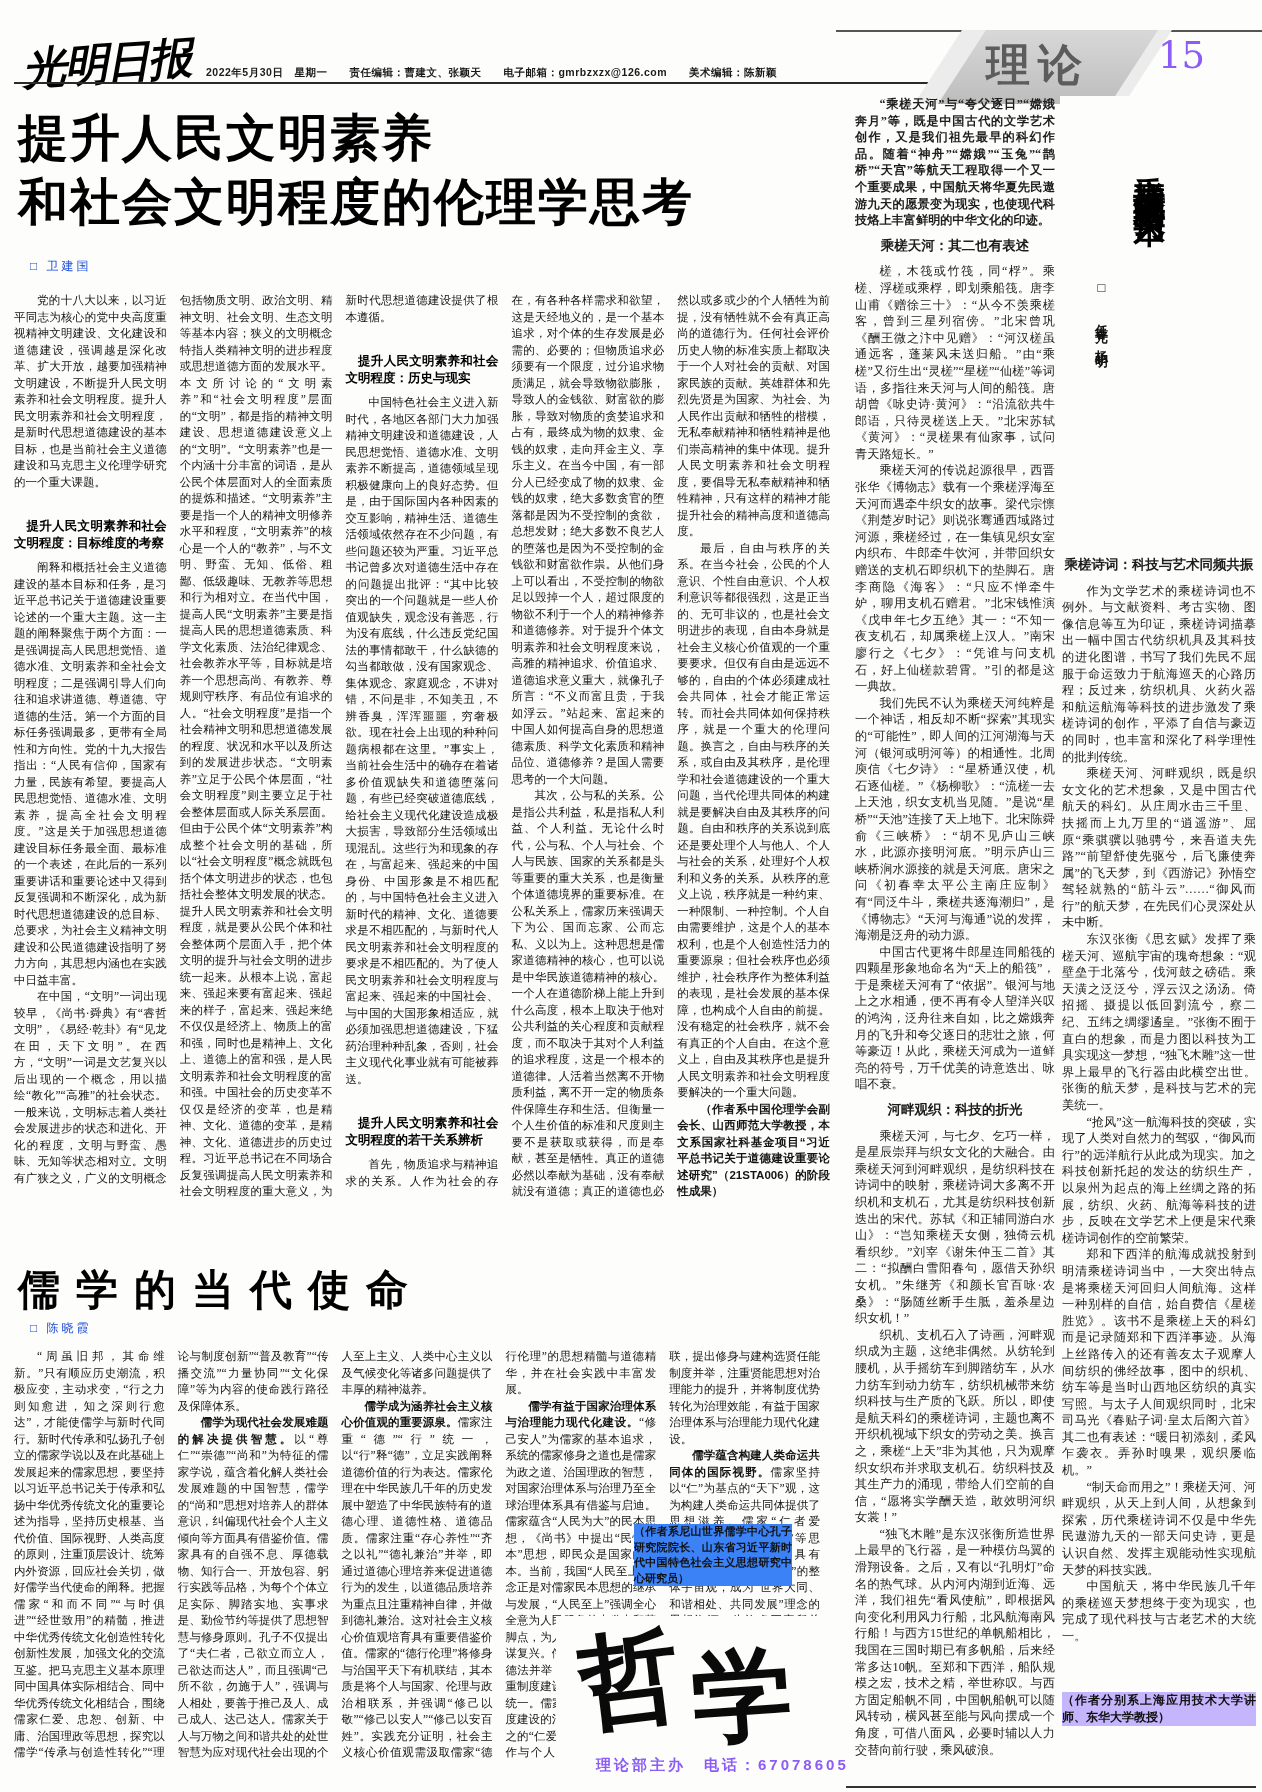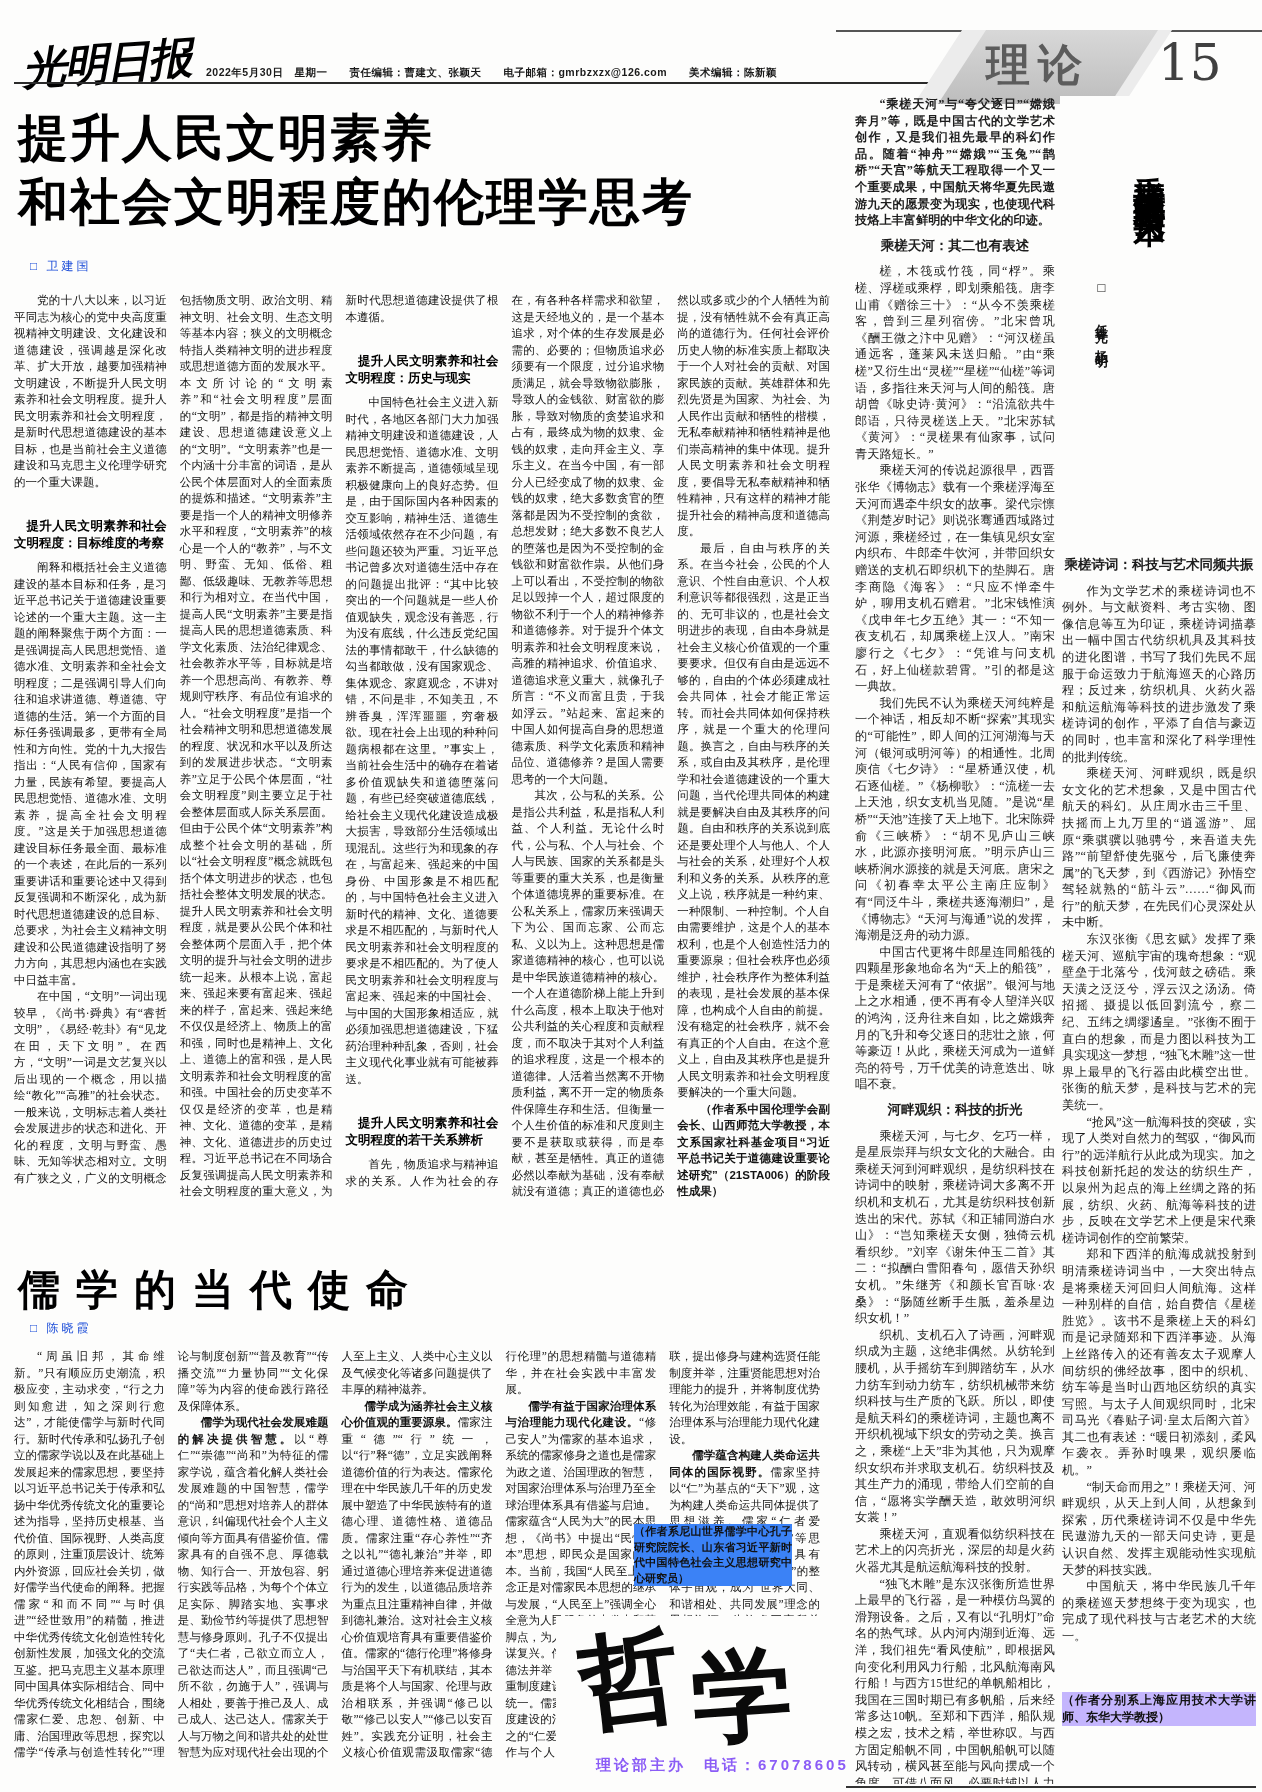--- a/index.html
+++ b/index.html
@@ -10,21 +10,21 @@
     font-family:"DejaVu Serif",serif;font-size:44px;font-weight:bold;font-style:italic;
     transform:rotate(-4deg);letter-spacing:-2px;color:#000;}
   .dateline{position:absolute;left:206px;top:66px;font-size:10.5px;font-weight:bold;color:#1a1a1a;letter-spacing:.5px;}
   .rule-header{position:absolute;left:14px;top:82px;width:932px;height:2px;background:#2a2a2a;}
   .rule-topright{position:absolute;left:836px;top:30px;width:426px;height:1.5px;background:#555;}
   .badge-band2{position:absolute;left:938px;top:30px;width:210px;height:74px;background:#ececec;transform:skewX(-33deg);}
   .badge-band{position:absolute;left:962px;top:30px;width:172px;height:74px;
     background:linear-gradient(180deg,#d8d8d8,#bdbdbd);transform:skewX(-33deg);}
   .badge-text{position:absolute;left:986px;top:36px;width:150px;font-family:"DejaVu Serif",serif;
     font-size:44px;font-weight:bold;color:#5c5c5c;letter-spacing:8px;}
-  .pagenum{position:absolute;left:1158px;top:34px;font-family:"DejaVu Serif",serif;font-size:50px;color:#404040;}
+  .pagenum{position:absolute;left:1158px;top:34px;font-family:"DejaVu Serif",serif;font-size:37px;color:#8b5cf6;}
   
   .cols{column-gap:13px;text-align:justify;overflow:hidden;}
   .para{margin:0;text-indent:2em;}
   .para.intro{font-weight:bold;}
   .para.note{font-weight:bold;font-family:"Liberation Sans",sans-serif;}
   .subhead{font-family:"Liberation Sans",sans-serif;font-weight:bold;margin:7px 0;text-indent:1em;}
   
   .bodytext{font-family:"Liberation Serif",serif;font-size:11.5px;line-height:16.5px;color:#141414;}
   .bodytext .subhead{font-size:12.5px;line-height:17px;color:#000;margin-top:28px;}
   
@@ -108,21 +108,20 @@
   <div class="cha-left cols kai">
       <p class="para intro">“乘槎天河”与“夸父逐日”“嫦娥奔月”等，既是中国古代的文学艺术创作，又是我们祖先最早的科幻作品。随着“神舟”“嫦娥”“玉兔”“鹊桥”“天宫”等航天工程取得一个又一个重要成果，中国航天将华夏先民遨游九天的愿景变为现实，也使现代科技烙上丰富鲜明的中华文化的印迹。</p>
       <h3 class="subhead">乘槎天河：其二也有表述</h3>
       <p class="para">槎，木筏或竹筏，同“桴”。乘槎、浮槎或乘桴，即划乘船筏。唐李山甫《赠徐三十》：“从今不羡乘槎客，曾到三星列宿傍。”北宋曾巩《酬王微之汴中见赠》：“河汉槎虽通远客，蓬莱风未送归船。”由“乘槎”又衍生出“灵槎”“星槎”“仙槎”等词语，多指往来天河与人间的船筏。唐胡曾《咏史诗·黄河》：“沿流欲共牛郎语，只待灵槎送上天。”北宋苏轼《黄河》：“灵槎果有仙家事，试问青天路短长。”</p>
       <p class="para">乘槎天河的传说起源很早，西晋张华《博物志》载有一个乘槎浮海至天河而遇牵牛织女的故事。梁代宗懔《荆楚岁时记》则说张骞通西域路过河源，乘槎经过，在一集镇见织女室内织布、牛郎牵牛饮河，并带回织女赠送的支机石即织机下的垫脚石。唐李商隐《海客》：“只应不惮牵牛妒，聊用支机石赠君。”北宋钱惟演《戊申年七夕五绝》其一：“不知一夜支机石，却属乘槎上汉人。”南宋廖行之《七夕》：“凭谁与问支机石，好上仙槎款碧霄。”引的都是这一典故。</p>
       <p class="para">我们先民不认为乘槎天河纯粹是一个神话，相反却不断“探索”其现实的“可能性”，即人间的江河湖海与天河（银河或明河等）的相通性。北周庾信《七夕诗》：“星桥通汉使，机石逐仙槎。”《杨柳歌》：“流槎一去上天池，织女支机当见随。”是说“星桥”“天池”连接了天上地下。北宋陈舜俞《三峡桥》：“胡不见庐山三峡水，此源亦接明河底。”明示庐山三峡桥涧水源接的就是天河底。唐宋之问《初春幸太平公主南庄应制》有“同泛牛斗，乘槎共逐海潮归”，是《博物志》“天河与海通”说的发挥，海潮是泛舟的动力源。</p>
       <p class="para">中国古代更将牛郎星连同船筏的四颗星形象地命名为“天上的船筏”，于是乘槎天河有了“依据”。银河与地上之水相通，便不再有令人望洋兴叹的鸿沟，泛舟往来自如，比之嫦娥奔月的飞升和夸父逐日的悲壮之旅，何等豪迈！从此，乘槎天河成为一道鲜亮的符号，万千优美的诗意迭出、咏唱不衰。</p>
       <h3 class="subhead">河畔观织：科技的折光</h3>
       <p class="para">乘槎天河，与七夕、乞巧一样，是星辰崇拜与织女文化的大融合。由乘槎天河到河畔观织，是纺织科技在诗词中的映射，乘槎诗词大多离不开织机和支机石，尤其是纺织科技创新迭出的宋代。苏轼《和正辅同游白水山》：“岂知乘槎天女侧，独倚云机看织纱。”刘宰《谢朱仲玉二首》其二：“拟酬白雪阳春句，愿借天孙织女机。”朱继芳《和颜长官百咏·农桑》：“肠随丝断手生胝，羞杀星边织女机！”</p>
       <p class="para">织机、支机石入了诗画，河畔观织成为主题，这绝非偶然。从纺轮到腰机，从手摇纺车到脚踏纺车，从水力纺车到动力纺车，纺织机械带来纺织科技与生产质的飞跃。所以，即使是航天科幻的乘槎诗词，主题也离不开织机视域下织女的劳动之美。换言之，乘槎“上天”非为其他，只为观摩织女织布并求取支机石。纺织科技及其生产力的涌现，带给人们空前的自信，“愿将实学酬天造，敢效明河织女裳！”</p>
-      <p class="para">乘槎天河，直观看似纺织科技在艺术上的闪亮折光，深层的却是火药火器尤其是航运航海科技的投射。</p>
       <p class="para">“独飞木雕”是东汉张衡所造世界上最早的飞行器，是一种模仿鸟翼的滑翔设备。之后，又有以“孔明灯”命名的热气球。从内河内湖到近海、远洋，我们祖先“看风使航”，即根据风向变化利用风力行船，北风航海南风行船！与西方15世纪的单帆船相比，我国在三国时期已有多帆船，后来经常多达10帆。至郑和下西洋，船队规模之宏，技术之精，举世称叹。与西方固定船帆不同，中国帆船帆可以随风转动，横风甚至能与风向摆成一个角度，可借八面风，必要时辅以人力交替向前行驶，乘风破浪。</p>
     </div>
   <div class="cha-titleblock"></div>
   <div class="vtitle">乘槎诗词中的科技与艺术</div>
   <div class="vauthors">□　任春光　杨小明</div>
   <div class="cha-right cols kai">
       <h3 class="subhead">乘槎诗词：科技与艺术同频共振</h3>
       <p class="para">作为文学艺术的乘槎诗词也不例外。与文献资料、考古实物、图像信息等互为印证，乘槎诗词描摹出一幅中国古代纺织机具及其科技的进化图谱，书写了我们先民不屈服于命运致力于航海巡天的心路历程；反过来，纺织机具、火药火器和航运航海等科技的进步激发了乘槎诗词的创作，平添了自信与豪迈的同时，也丰富和深化了科学理性的批判传统。</p>
       <p class="para">乘槎天河、河畔观织，既是织女文化的艺术想象，又是中国古代航天的科幻。从庄周水击三千里、扶摇而上九万里的“逍遥游”、屈原“乘骐骥以驰骋兮，来吾道夫先路”“前望舒使先驱兮，后飞廉使奔属”的飞天梦，到《西游记》孙悟空驾轻就熟的“筋斗云”……“御风而行”的航天梦，在先民们心灵深处从未中断。</p>
       <p class="para">东汉张衡《思玄赋》发挥了乘槎天河、巡航宇宙的瑰奇想象：“观壁垒于北落兮，伐河鼓之磅硞。乘天潢之泛泛兮，浮云汉之汤汤。倚招摇、摄提以低回剹流兮，察二纪、五纬之绸缪遹皇。”张衡不囿于直白的想象，而是力图以科技为工具实现这一梦想，“独飞木雕”这一世界上最早的飞行器由此横空出世。张衡的航天梦，是科技与艺术的完美统一。</p>

